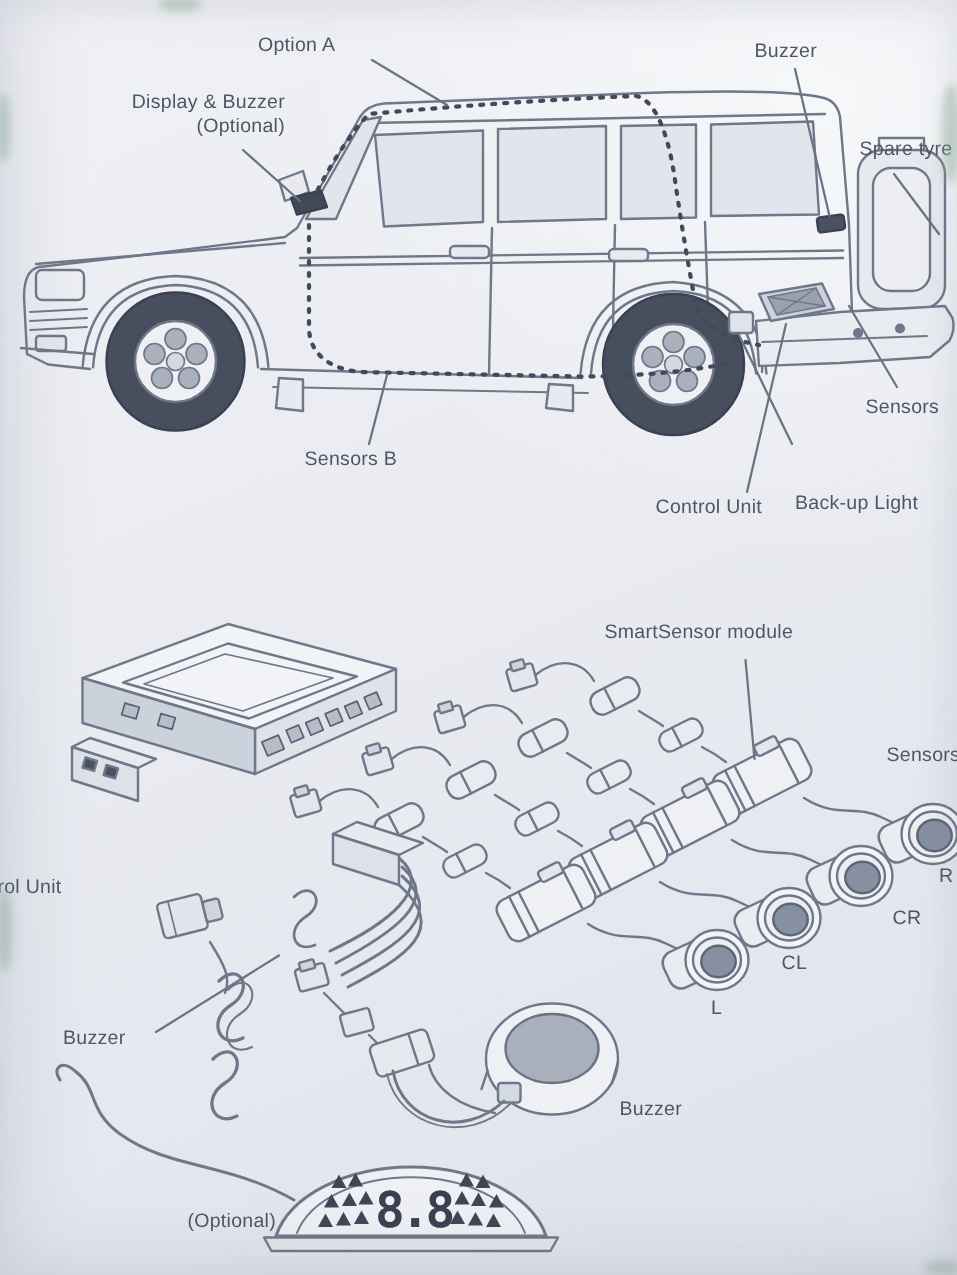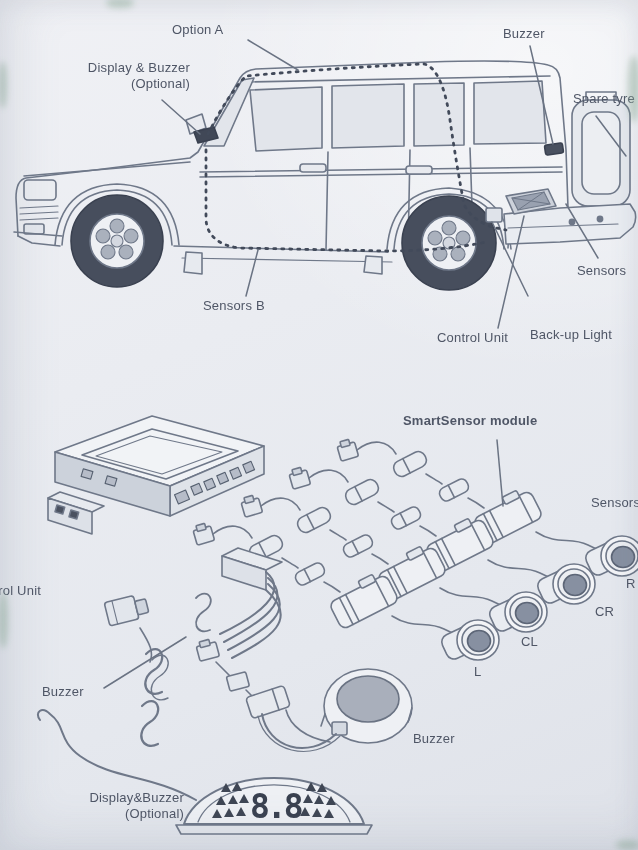--- a/index.html
+++ b/index.html
@@ -318,31 +318,31 @@
         <text x="250" y="818" font-family="DejaVu Sans Mono, monospace" font-size="33" font-weight="bold" fill="#3a4150" stroke="none" letter-spacing="-3">8.8</text>
       </g>
 
       <g stroke="#6a7383" stroke-width="1.5">
         <path d="M497,440 L503,506"></path>
         <path d="M104,688 L186,637"></path>
       </g>
     </g>
   </svg>
 
-  <div class="label" style="left:403px;top:413px;font-weight:bold;">SmartSensor module</div>
+  <div class="label" style="left:403px;top:413px;">SmartSensor module</div>
   <div class="label" style="left:-30px;top:583px;">Control Unit</div>
   <div class="label" style="left:591px;top:495px;">Sensors</div>
   <div class="label" style="left:626px;top:576px;">R</div>
   <div class="label" style="left:570px;top:604px;margin-left:25px;">CR</div>
   <div class="label" style="left:521px;top:634px;">CL</div>
   <div class="label" style="left:474px;top:664px;">L</div>
   <div class="label" style="left:42px;top:684px;">Buzzer</div>
   <div class="label" style="left:413px;top:731px;">Buzzer</div>
   <div class="label two-line" style="left:14px;top:790px;width:170px;">
-    <span>Display&amp;Buzzer</span><br>
+    <br>
     <span>(Optional)</span>
   </div>
 
   <div class="artifact" style="left:106px;top:-2px;width:28px;height:10px;background:#86a98f;"></div>
   <div class="artifact" style="left:628px;top:56px;width:12px;height:66px;background:#86a98f;"></div>
   <div class="artifact" style="left:-2px;top:62px;width:9px;height:46px;background:#86a98f;"></div>
   <div class="artifact" style="left:-2px;top:592px;width:10px;height:56px;background:#86a98f;"></div>
   <div class="artifact" style="left:616px;top:840px;width:24px;height:10px;background:#86a98f;"></div>
 
 </div>

